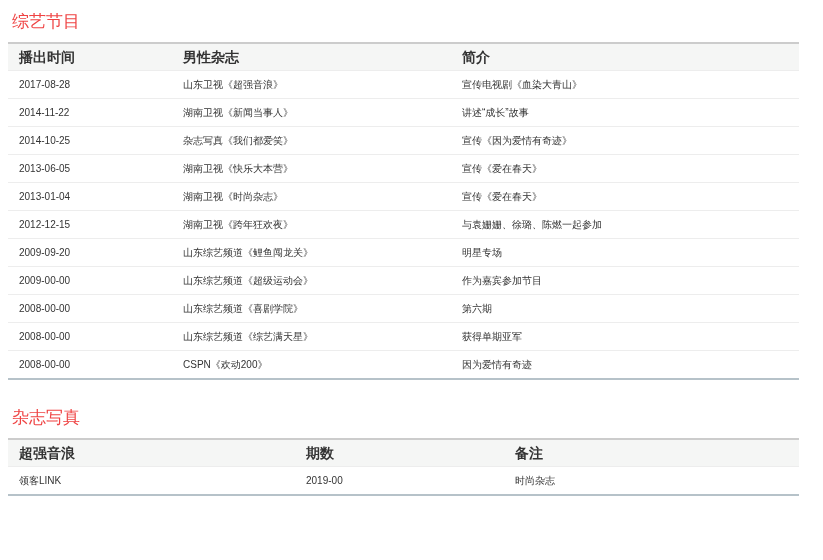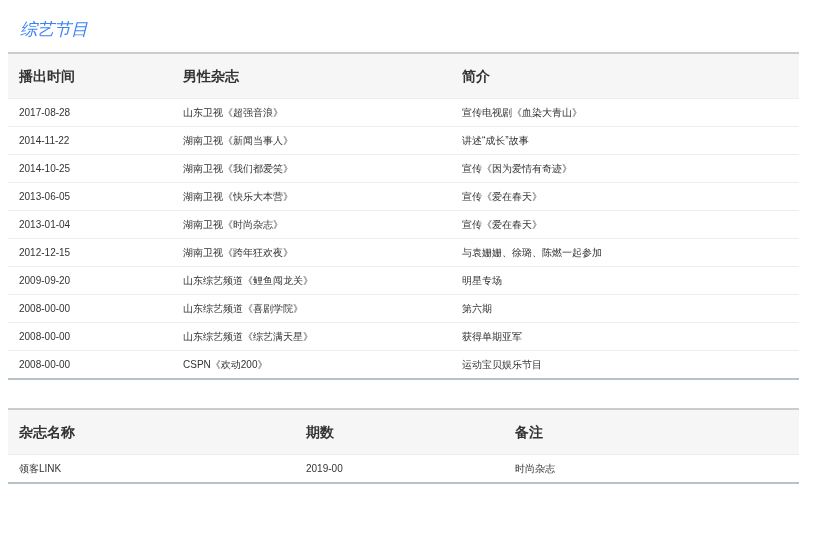--- a/index.html
+++ b/index.html
@@ -14,41 +14,40 @@
     height: 560px;
     padding: 8px;
     background: #ffffff;
     overflow: hidden;
   }
   .section { width: 791px; }
   .section + .section { margin-top: 28px; }
   .section-title {
     font-size: 17px;
     font-weight: 400;
-    color: #3b82f6;
-    margin: 12px;
+    color: #ef4444;
+    margin: 4px;
     padding: 0;
     line-height: 20px;
-    font-style: italic;
   }
   table.data-table {
     width: 791px;
     border-collapse: collapse;
     table-layout: fixed;
     margin-top: 10px;
     border-top: 2px solid #cccccc;
     border-bottom: 2px solid #b6c2c9;
   }
   table.data-table th {
     background: #f5f6f5;
     text-align: left;
     font-size: 14px;
     font-weight: bold;
     color: #333333;
-    padding: 14px 11px;
+    padding: 5px 11px;
     line-height: 16px;
     white-space: nowrap;
     overflow: hidden;
   }
   table.data-table td {
     font-size: 10px;
     font-weight: 400;
     color: #333333;
     padding: 5px 11px;
     line-height: 17px;
@@ -91,21 +90,21 @@
           <td>山东卫视《超强音浪》</td>
           <td>宣传电视剧《血染大青山》</td>
         </tr>
         <tr>
           <td>2014-11-22</td>
           <td>湖南卫视《新闻当事人》</td>
           <td>讲述“成长”故事</td>
         </tr>
         <tr>
           <td>2014-10-25</td>
-          <td>湖南卫视《我们都爱笑》</td>
+          <td>杂志写真《我们都爱笑》</td>
           <td>宣传《因为爱情有奇迹》</td>
         </tr>
         <tr>
           <td>2013-06-05</td>
           <td>湖南卫视《快乐大本营》</td>
           <td>宣传《爱在春天》</td>
         </tr>
         <tr>
           <td>2013-01-04</td>
           <td>湖南卫视《时尚杂志》</td>
@@ -115,48 +114,54 @@
           <td>2012-12-15</td>
           <td>湖南卫视《跨年狂欢夜》</td>
           <td>与袁姗姗、徐璐、陈燃一起参加</td>
         </tr>
         <tr>
           <td>2009-09-20</td>
           <td>山东综艺频道《鲤鱼闯龙关》</td>
           <td>明星专场</td>
         </tr>
         <tr>
+          <td>2009-00-00</td>
+          <td>山东综艺频道《超级运动会》</td>
+          <td>作为嘉宾参加节目</td>
+        </tr>
+        <tr>
           <td>2008-00-00</td>
           <td>山东综艺频道《喜剧学院》</td>
           <td>第六期</td>
         </tr>
         <tr>
           <td>2008-00-00</td>
           <td>山东综艺频道《综艺满天星》</td>
           <td>获得单期亚军</td>
         </tr>
         <tr>
           <td>2008-00-00</td>
           <td>CSPN《欢动200》</td>
-          <td>运动宝贝娱乐节目</td>
+          <td>因为爱情有奇迹</td>
         </tr>
       </tbody>
     </table>
   </section>
 
   <section class="section">
+    <h2 class="section-title">杂志写真</h2>
     <table class="data-table">
       <colgroup>
           <col class="mg-c1">
           <col class="mg-c2">
           <col class="mg-c3">
         </colgroup>
       <thead>
         <tr>
-          <th>杂志名称</th>
+          <th>超强音浪</th>
           <th>期数</th>
           <th>备注</th>
         </tr>
       </thead>
       <tbody>
         <tr>
           <td>领客LINK</td>
           <td>2019-00</td>
           <td>时尚杂志</td>
         </tr>

